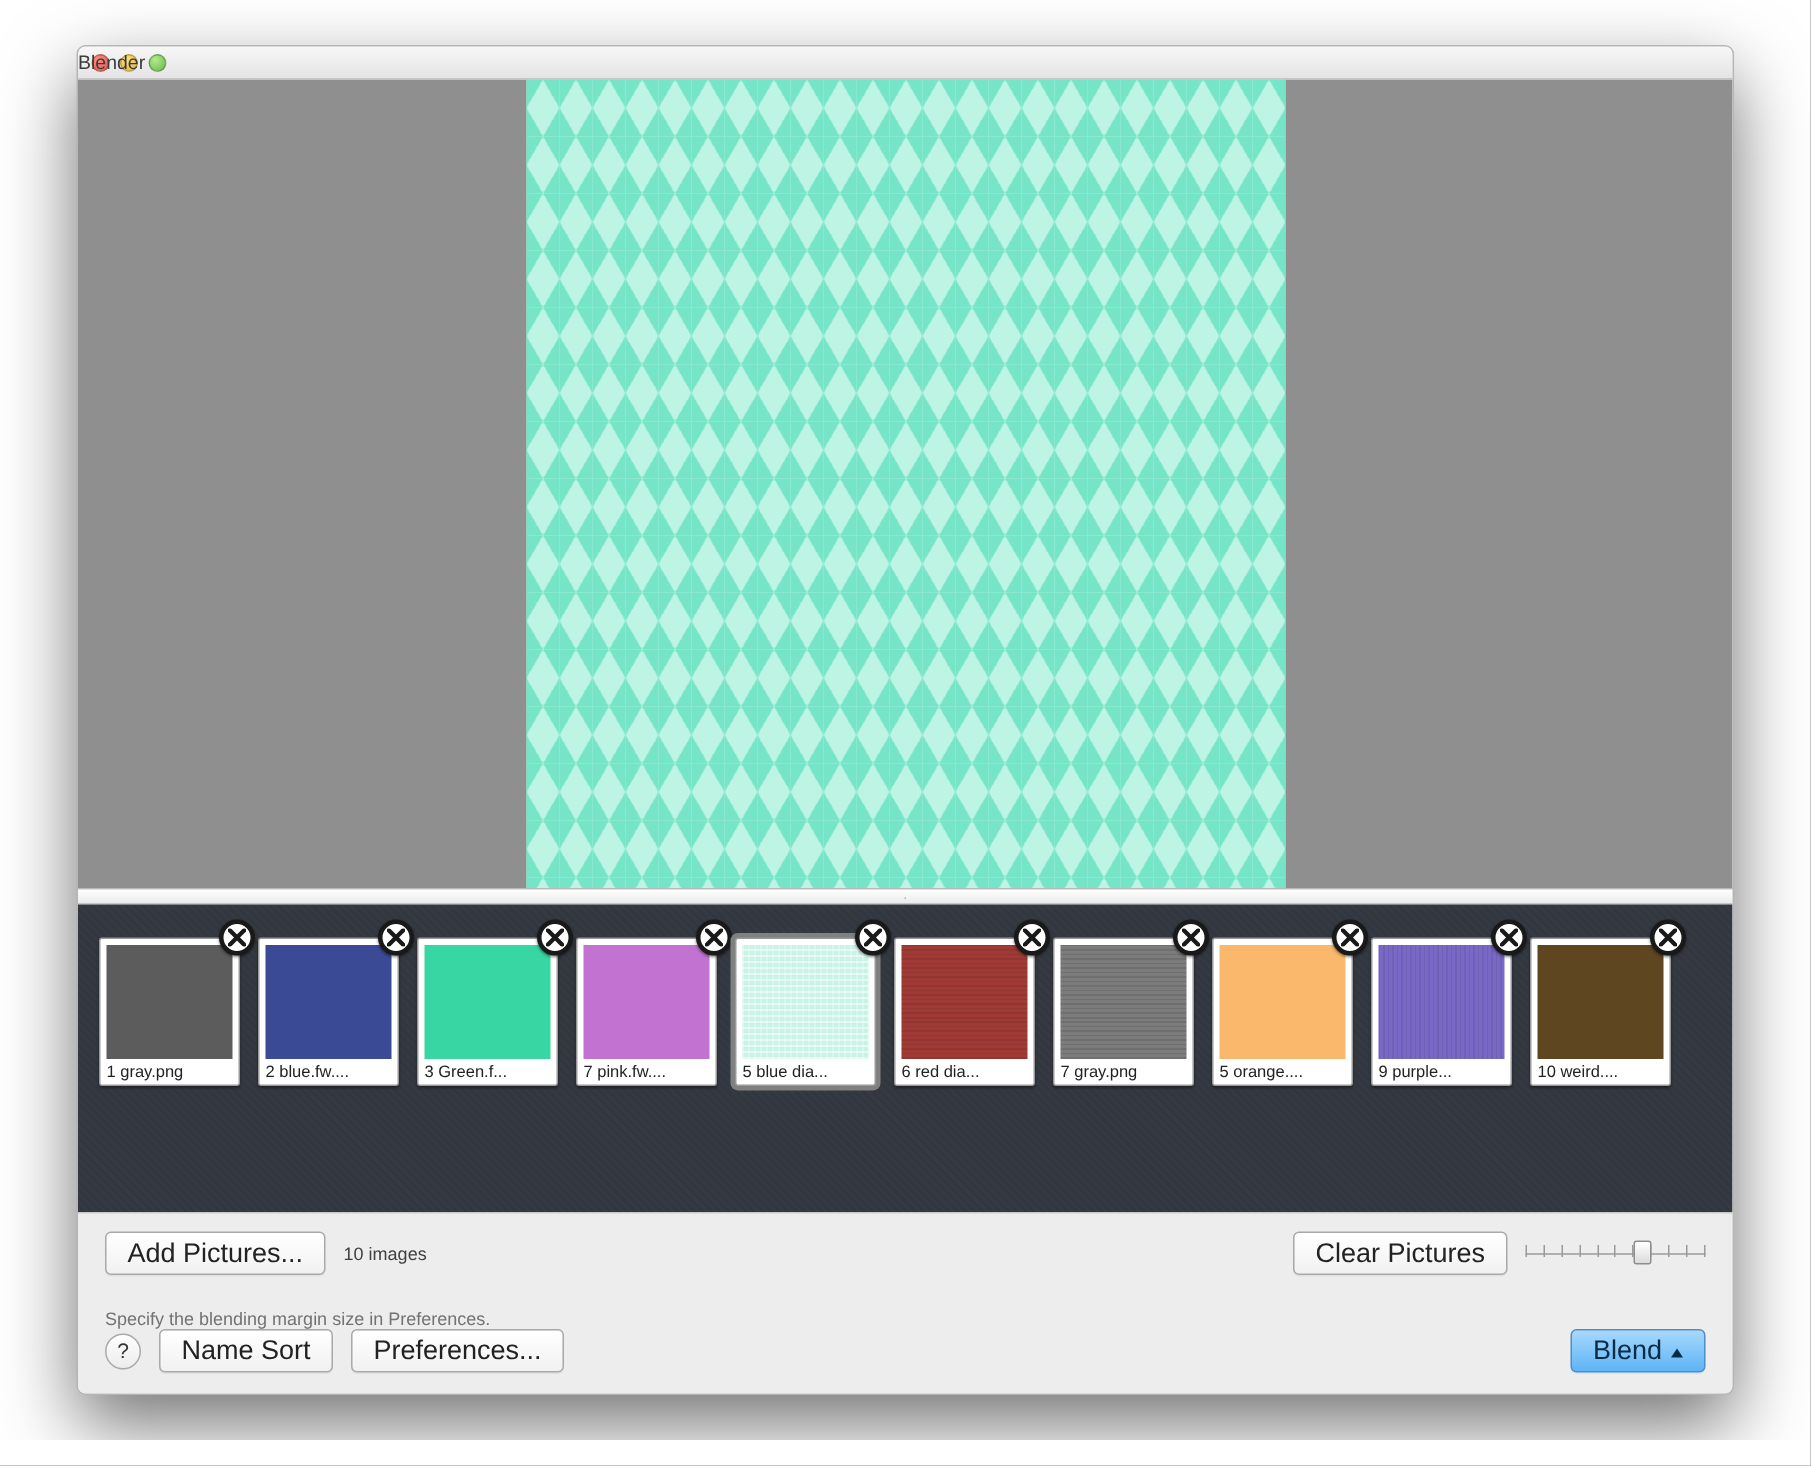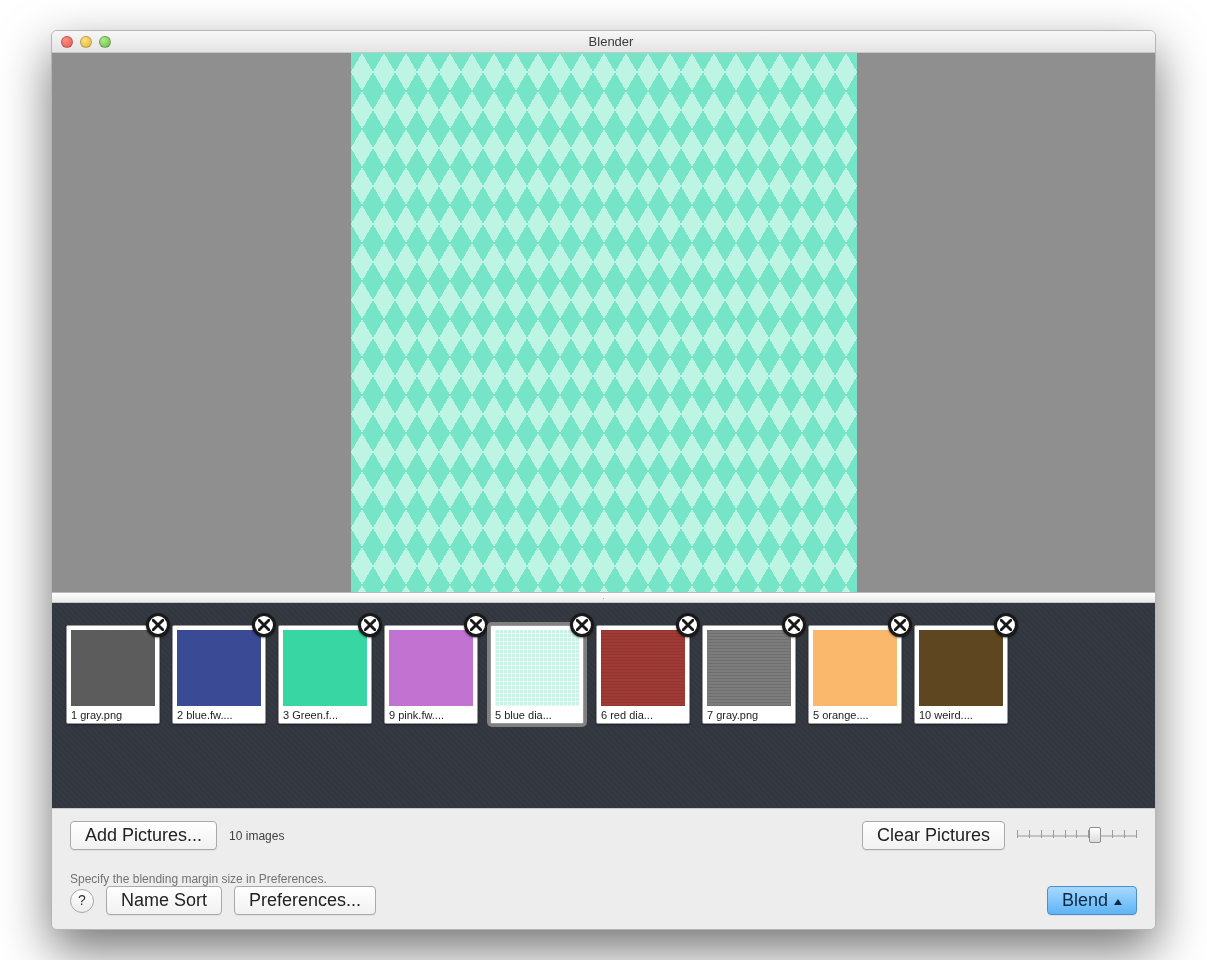--- a/index.html
+++ b/index.html
@@ -35,22 +35,21 @@
     display: flex;
     gap: 7px;
     padding-left: 9px;
   }
   .tl { width: 12px; height: 12px; border-radius: 50%; border: 0.5px solid rgba(0,0,0,0.2); }
   .tl.close { background: radial-gradient(circle at 35% 30%, #ff8f87, #e4564d); }
   .tl.min   { background: radial-gradient(circle at 35% 30%, #ffe27a, #e0b341); }
   .tl.zoom  { background: radial-gradient(circle at 35% 30%, #b0eb8e, #6ab84c); }
   .titlebar .title {
     position: absolute;
-    left: 15px; right: 0;
-    text-align: center;
+    left: 0; right: 0;
     font-size: 13px;
     color: #3b3b3b;
     pointer-events: none;
   }
 
   .preview {
     flex: 1;
     background: #8f8f8f;
     display: flex;
     justify-content: center;
@@ -287,21 +286,21 @@
         <div class="remove-btn">
           <svg viewBox="0 0 10 10">
             <line x1="1" y1="1" x2="9" y2="9" stroke="#191919" stroke-width="2.4" stroke-linecap="round"></line>
             <line x1="9" y1="1" x2="1" y2="9" stroke="#191919" stroke-width="2.4" stroke-linecap="round"></line>
           </svg>
         </div>
       </div>
       <div class="thumb-wrap">
         <div class="thumb">
           <div class="swatch sw-pink"></div>
-          <div class="caption">9 pink.fw....</div>
+          <div class="caption">7 pink.fw....</div>
         </div>
         <div class="remove-btn">
           <svg viewBox="0 0 10 10">
             <line x1="1" y1="1" x2="9" y2="9" stroke="#191919" stroke-width="2.4" stroke-linecap="round"></line>
             <line x1="9" y1="1" x2="1" y2="9" stroke="#191919" stroke-width="2.4" stroke-linecap="round"></line>
           </svg>
         </div>
       </div>
       <div class="thumb-wrap">
         <div class="thumb selected">
@@ -336,20 +335,32 @@
           <svg viewBox="0 0 10 10">
             <line x1="1" y1="1" x2="9" y2="9" stroke="#191919" stroke-width="2.4" stroke-linecap="round"></line>
             <line x1="9" y1="1" x2="1" y2="9" stroke="#191919" stroke-width="2.4" stroke-linecap="round"></line>
           </svg>
         </div>
       </div>
       <div class="thumb-wrap">
         <div class="thumb">
           <div class="swatch sw-orange"></div>
           <div class="caption">5 orange....</div>
+        </div>
+        <div class="remove-btn">
+          <svg viewBox="0 0 10 10">
+            <line x1="1" y1="1" x2="9" y2="9" stroke="#191919" stroke-width="2.4" stroke-linecap="round"></line>
+            <line x1="9" y1="1" x2="1" y2="9" stroke="#191919" stroke-width="2.4" stroke-linecap="round"></line>
+          </svg>
+        </div>
+      </div>
+      <div class="thumb-wrap">
+        <div class="thumb">
+          <div class="swatch sw-purple"></div>
+          <div class="caption">9 purple...</div>
         </div>
         <div class="remove-btn">
           <svg viewBox="0 0 10 10">
             <line x1="1" y1="1" x2="9" y2="9" stroke="#191919" stroke-width="2.4" stroke-linecap="round"></line>
             <line x1="9" y1="1" x2="1" y2="9" stroke="#191919" stroke-width="2.4" stroke-linecap="round"></line>
           </svg>
         </div>
       </div>
       <div class="thumb-wrap">
         <div class="thumb">

